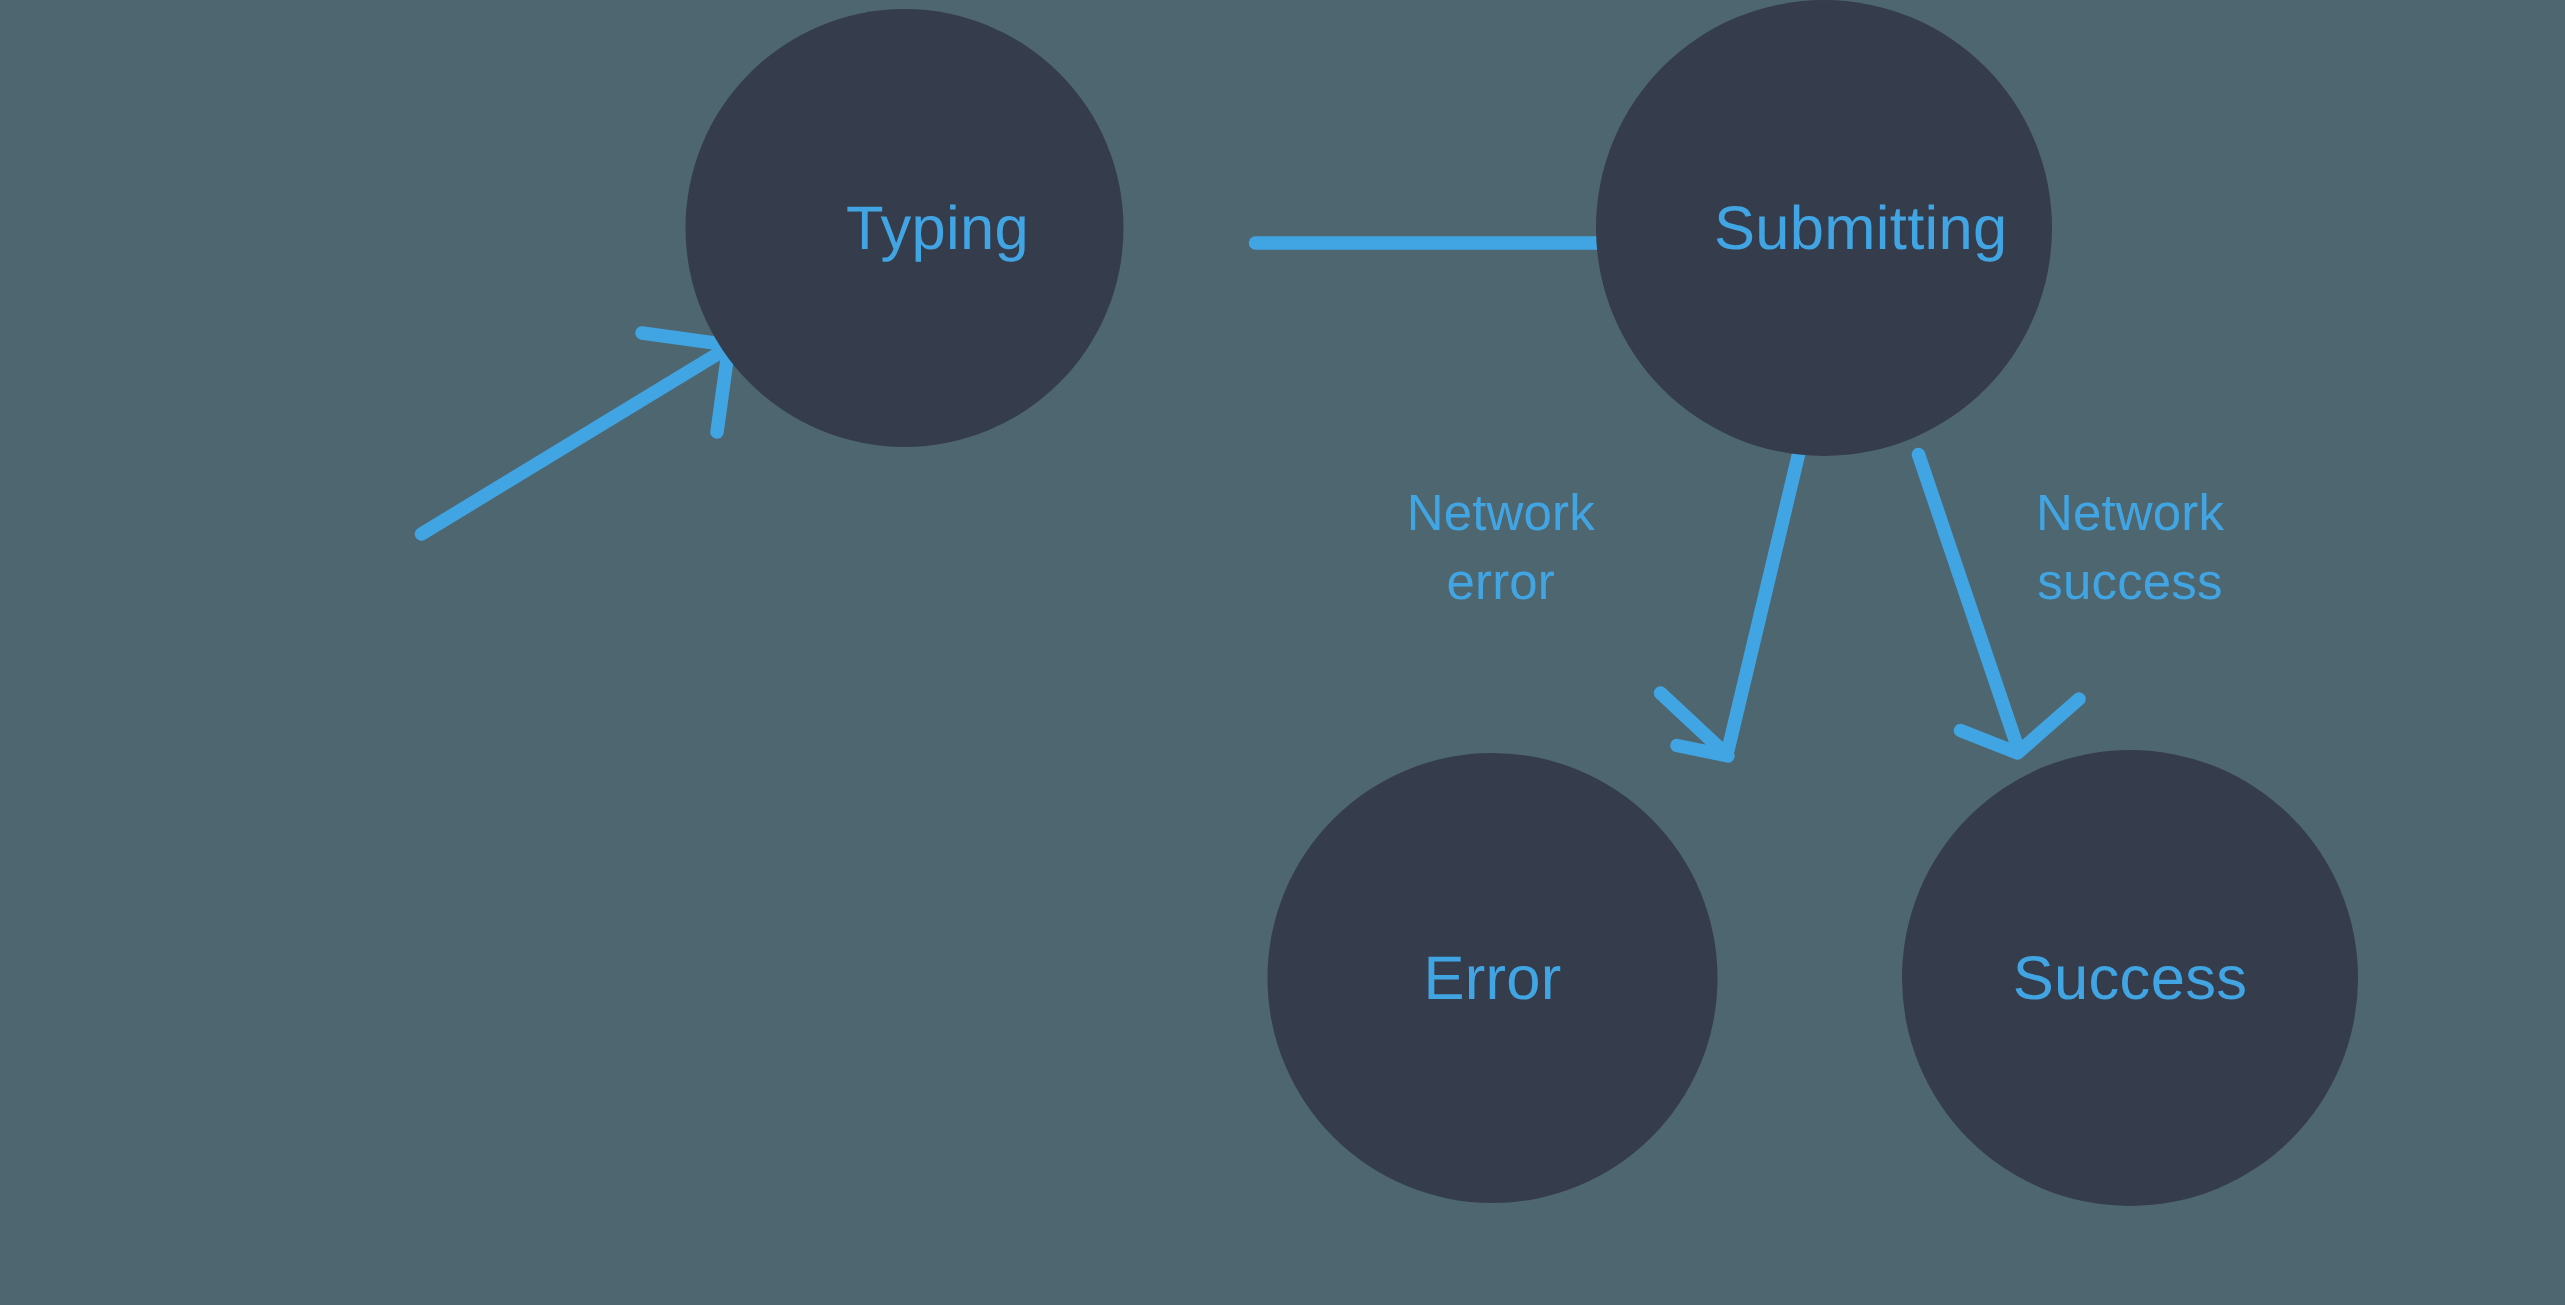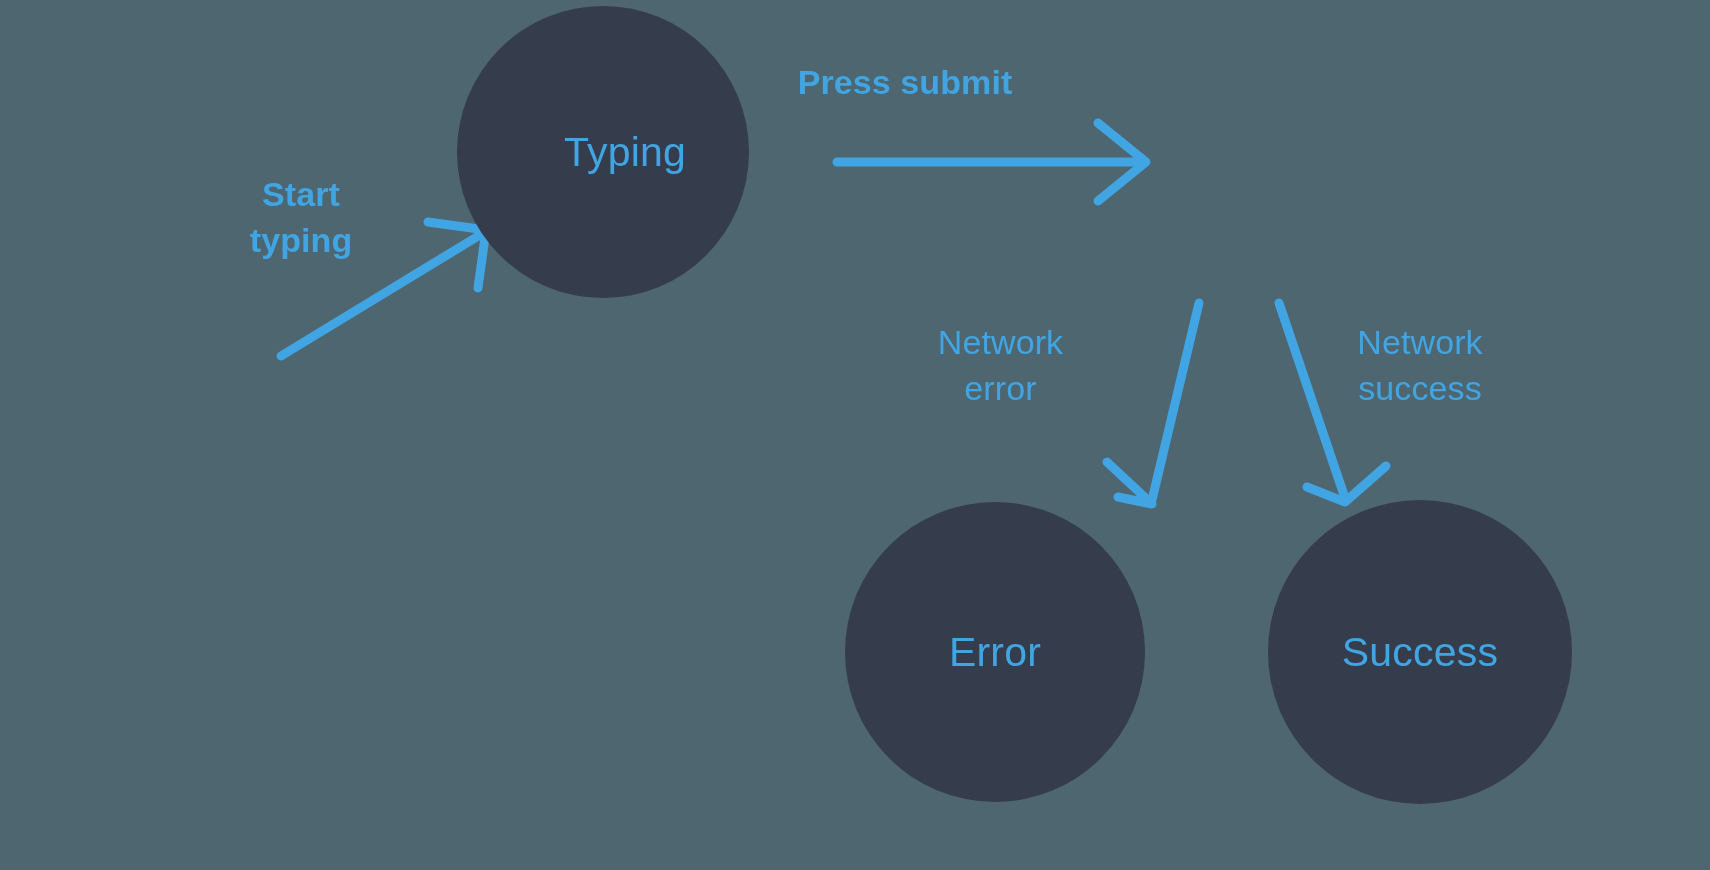--- a/index.html
+++ b/index.html
@@ -80,33 +80,33 @@
       <line x1="1279" y1="303" x2="1345" y2="498" stroke="#41a5e3" stroke-width="9" stroke-linecap="round"></line>
       <polyline points="1307,487 1345,502 1386,466" fill="none" stroke="#41a5e3" stroke-width="9" stroke-linecap="round" stroke-linejoin="round"></polyline>
     </g>
   </svg>
 
 
   <div class="state-node" style="left:457px; top:6px; width:292px; height:292px;">
     <span class="state-label" style="margin-left:44px;">Typing</span>
   </div>
 
+  <div class="state-node" style="left:1064px; top:0px; width:304px; height:304px;">
+    <span class="state-label" style="margin-left:49px;">Submitting</span>
+  </div>
 
   <div class="state-node" style="left:845px; top:502px; width:300px; height:300px;">
     <span class="state-label">Error</span>
   </div>
 
   <div class="state-node" style="left:1268px; top:500px; width:304px; height:304px;">
     <span class="state-label">Success</span>
   </div>
 
-  <div class="edge-label" style="left:206px; top:172px; width:190px;">Start
-typing</div>
 
-  <div class="edge-label" style="left:760px; top:60px; width:290px;">Press submit</div>
 
   <div class="edge-label regular" style="left:893px; top:320px; width:215px;">Network
 error</div>
 
   <div class="edge-label regular" style="left:1315px; top:320px; width:210px;">Network
 success</div>
 
 </div>
 
 </body></html>

